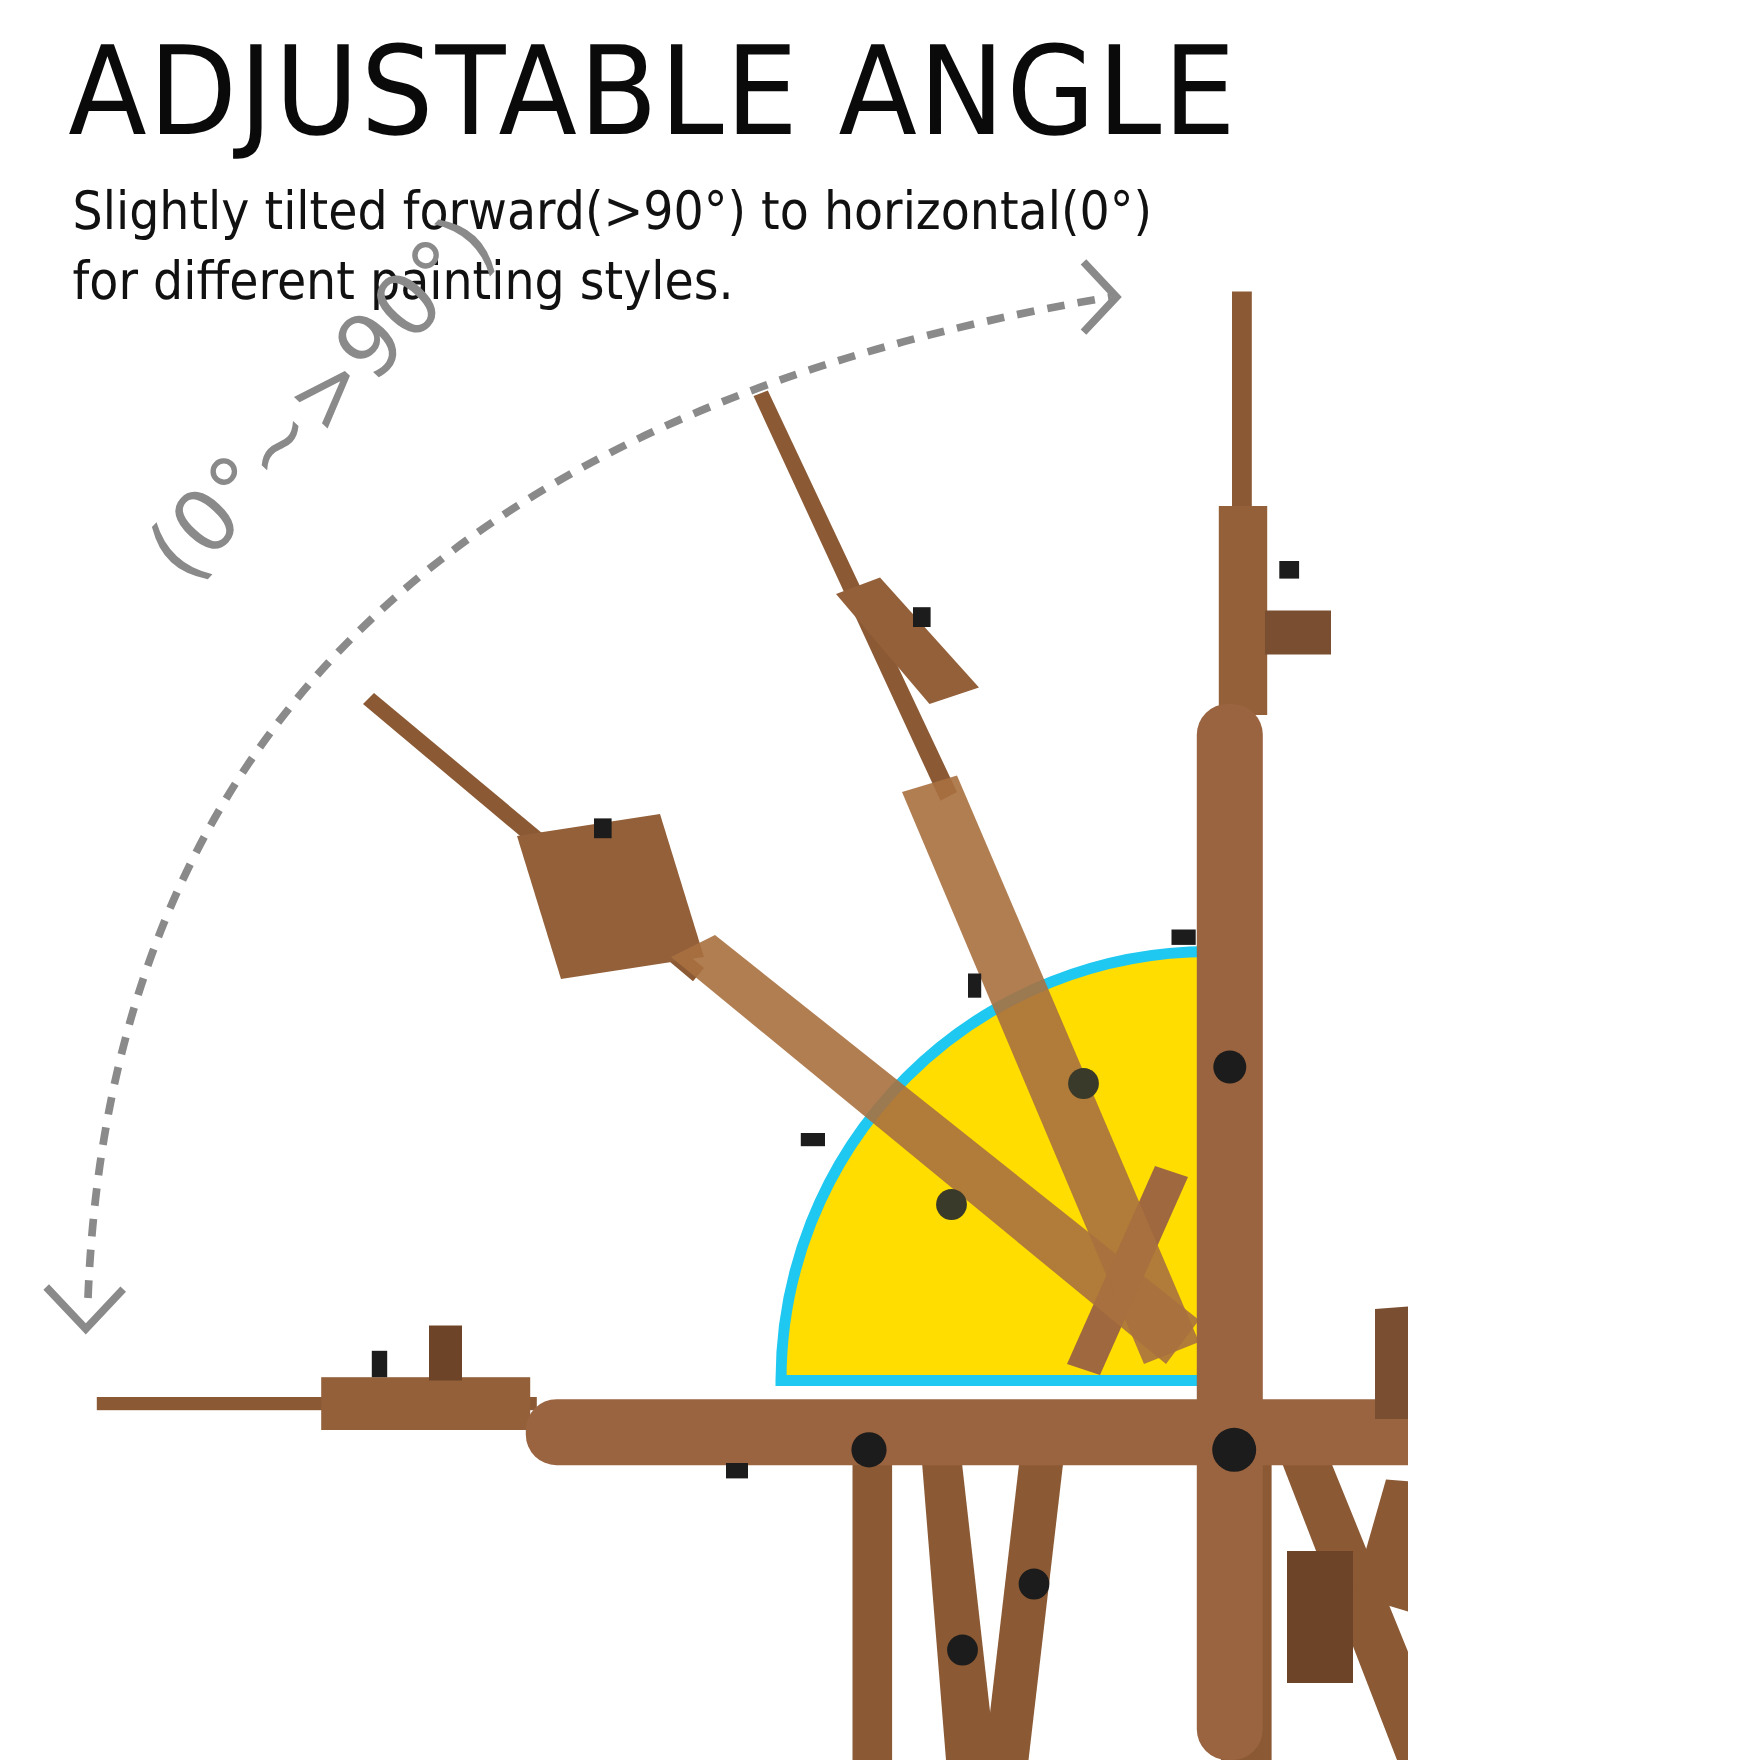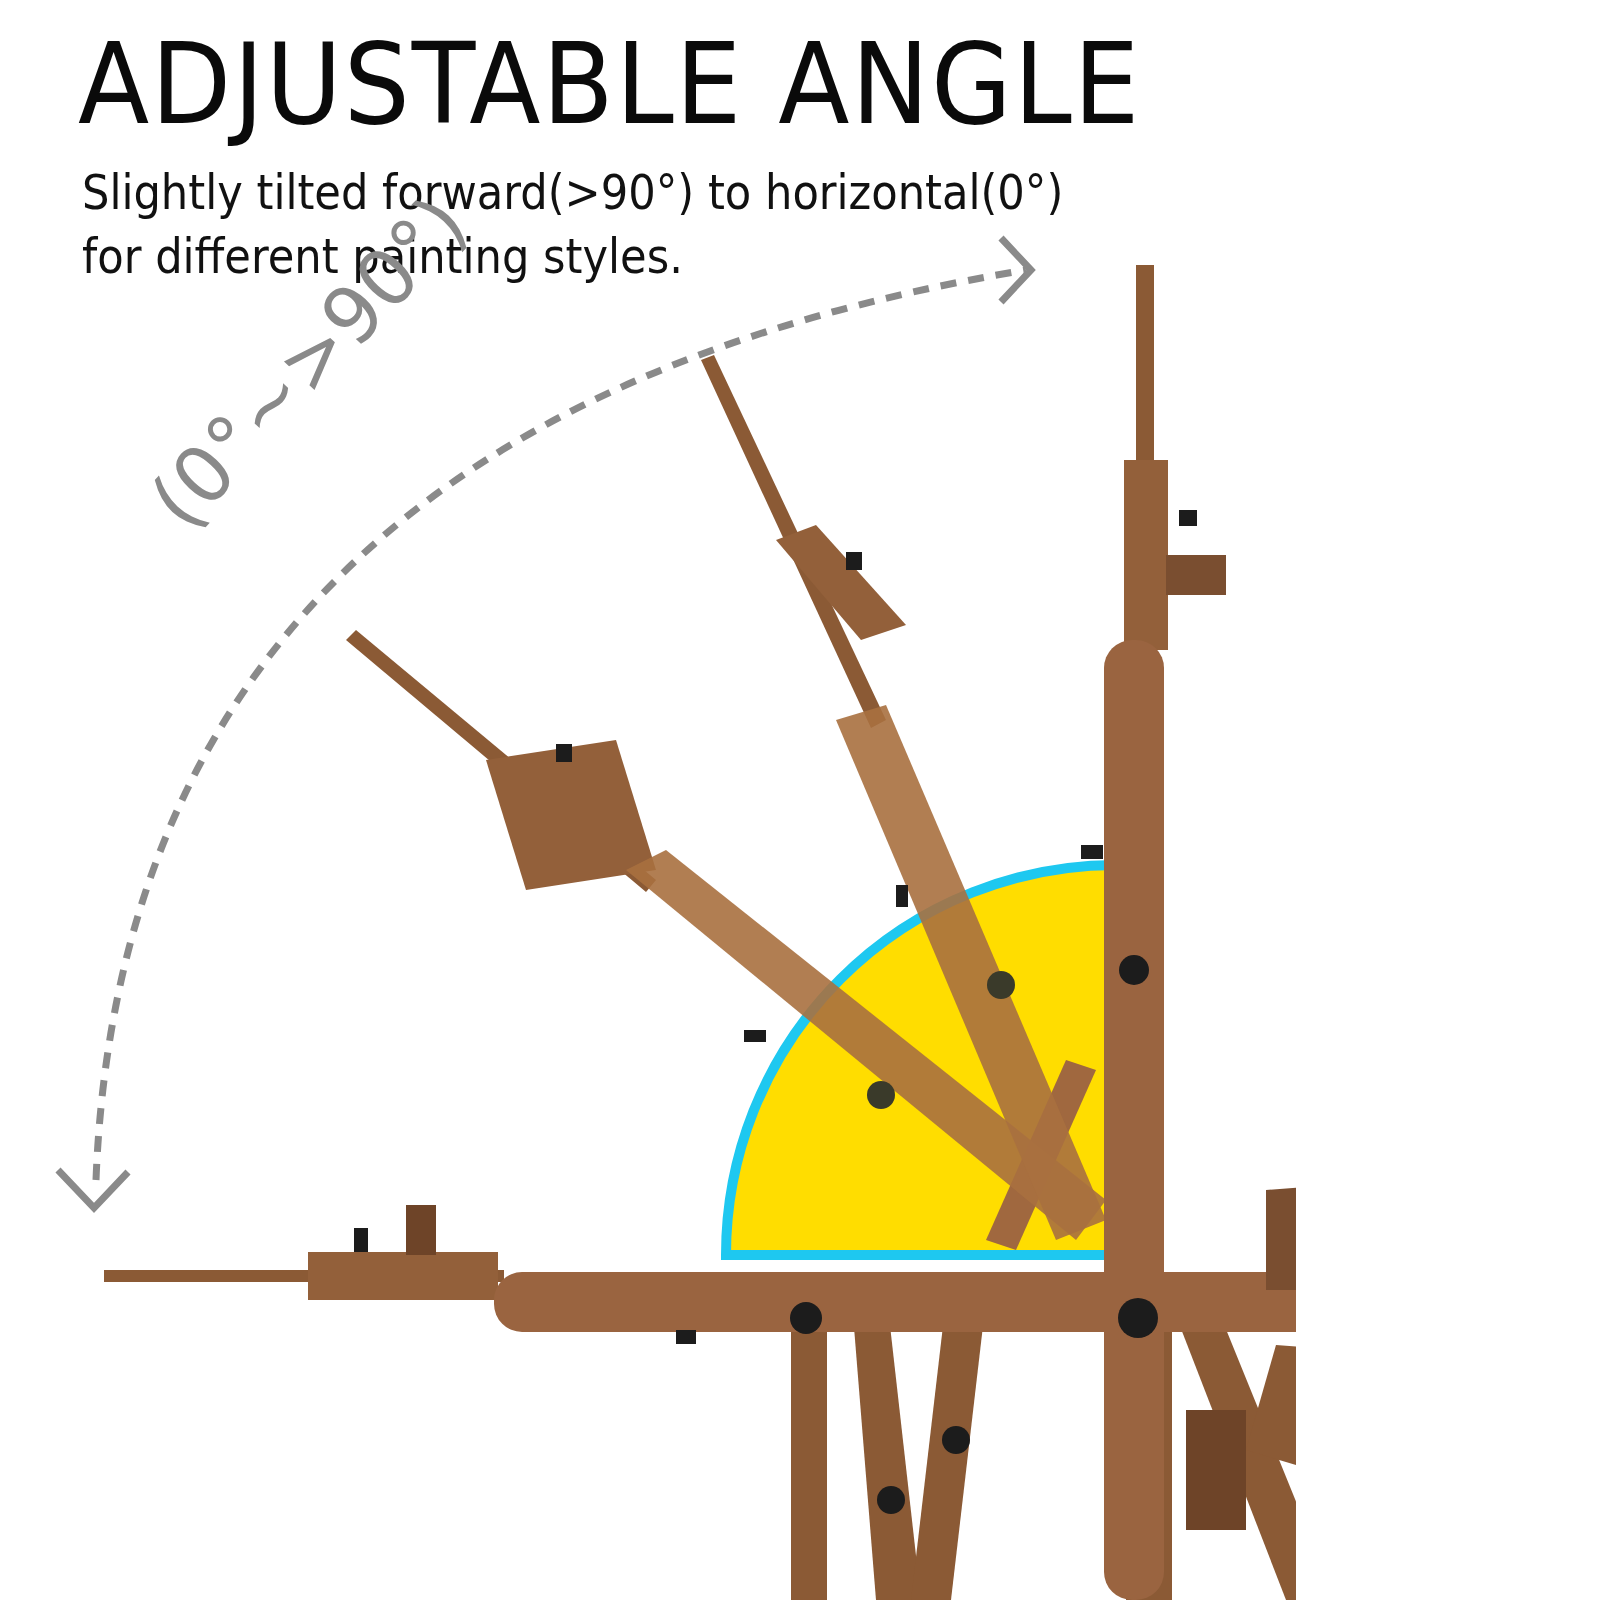--- a/index.html
+++ b/index.html
@@ -1,16 +1,16 @@
 <!DOCTYPE html>
 <html><head>
 <meta charset="utf-8">
 <style>
   html,body{margin:0;padding:0;background:#ffffff;}
-  #canvas{position:relative;width:1280px;height:1600px;overflow:hidden;background:#ffffff;margin-left:16px;}
+  #canvas{position:relative;width:1280px;height:1600px;overflow:hidden;background:#ffffff;}
   .title{position:absolute;left:62px;top:28px;font-family:"DejaVu Sans",sans-serif;font-weight:400;font-size:112px;letter-spacing:2px;color:#0a0a0a;line-height:1;white-space:nowrap;transform:scaleX(0.93);transform-origin:left top;}
   .subtitle{position:absolute;left:66px;top:160px;font-family:"DejaVu Sans",sans-serif;font-size:48px;color:#111111;line-height:64px;white-space:nowrap;transform:scaleX(0.9);transform-origin:left top;}
   .range-label{position:absolute;left:150px;top:470px;font-family:"DejaVu Sans",sans-serif;font-size:78px;color:#8a8a8a;white-space:nowrap;transform:rotate(-47deg);transform-origin:left center;}
   svg.art{position:absolute;left:0;top:0;}
 </style>
 </head>
 <body>
 
 <div id="canvas">
 

